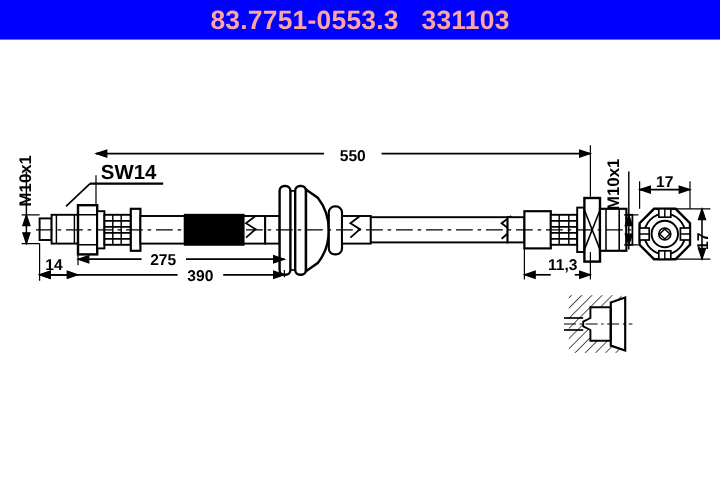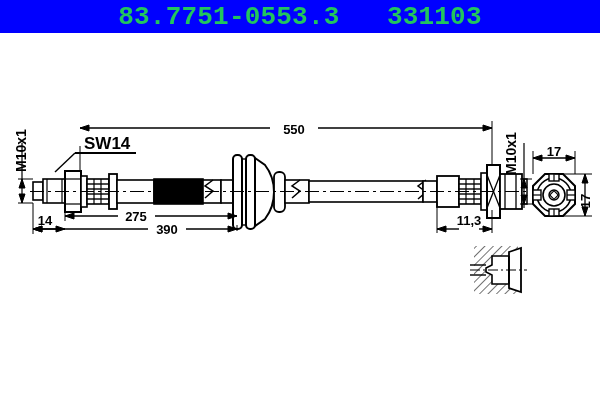--- a/index.html
+++ b/index.html
@@ -23,24 +23,24 @@
     left: 0;
     top: 0;
     width: 600px;
     height: 33px;
     background: #0000ff;
     display: flex;
     align-items: center;
     justify-content: center;
   }
   #titlebar .tb-text {
-    color: #22c55e;
-    font-family: Liberation Mono, monospace;
-    font-weight: bold;
-    font-size: 26px;
+    color: #fca5a5;
+    font-family: Liberation Sans, sans-serif;
+    font-weight: bold;
+    font-size: 22px;
     letter-spacing: 0.2px;
     white-space: pre;
   }
   #drawing {
     position: absolute;
     left: 0;
     top: 43px;
     width: 552px;
     height: 367px;
   }

